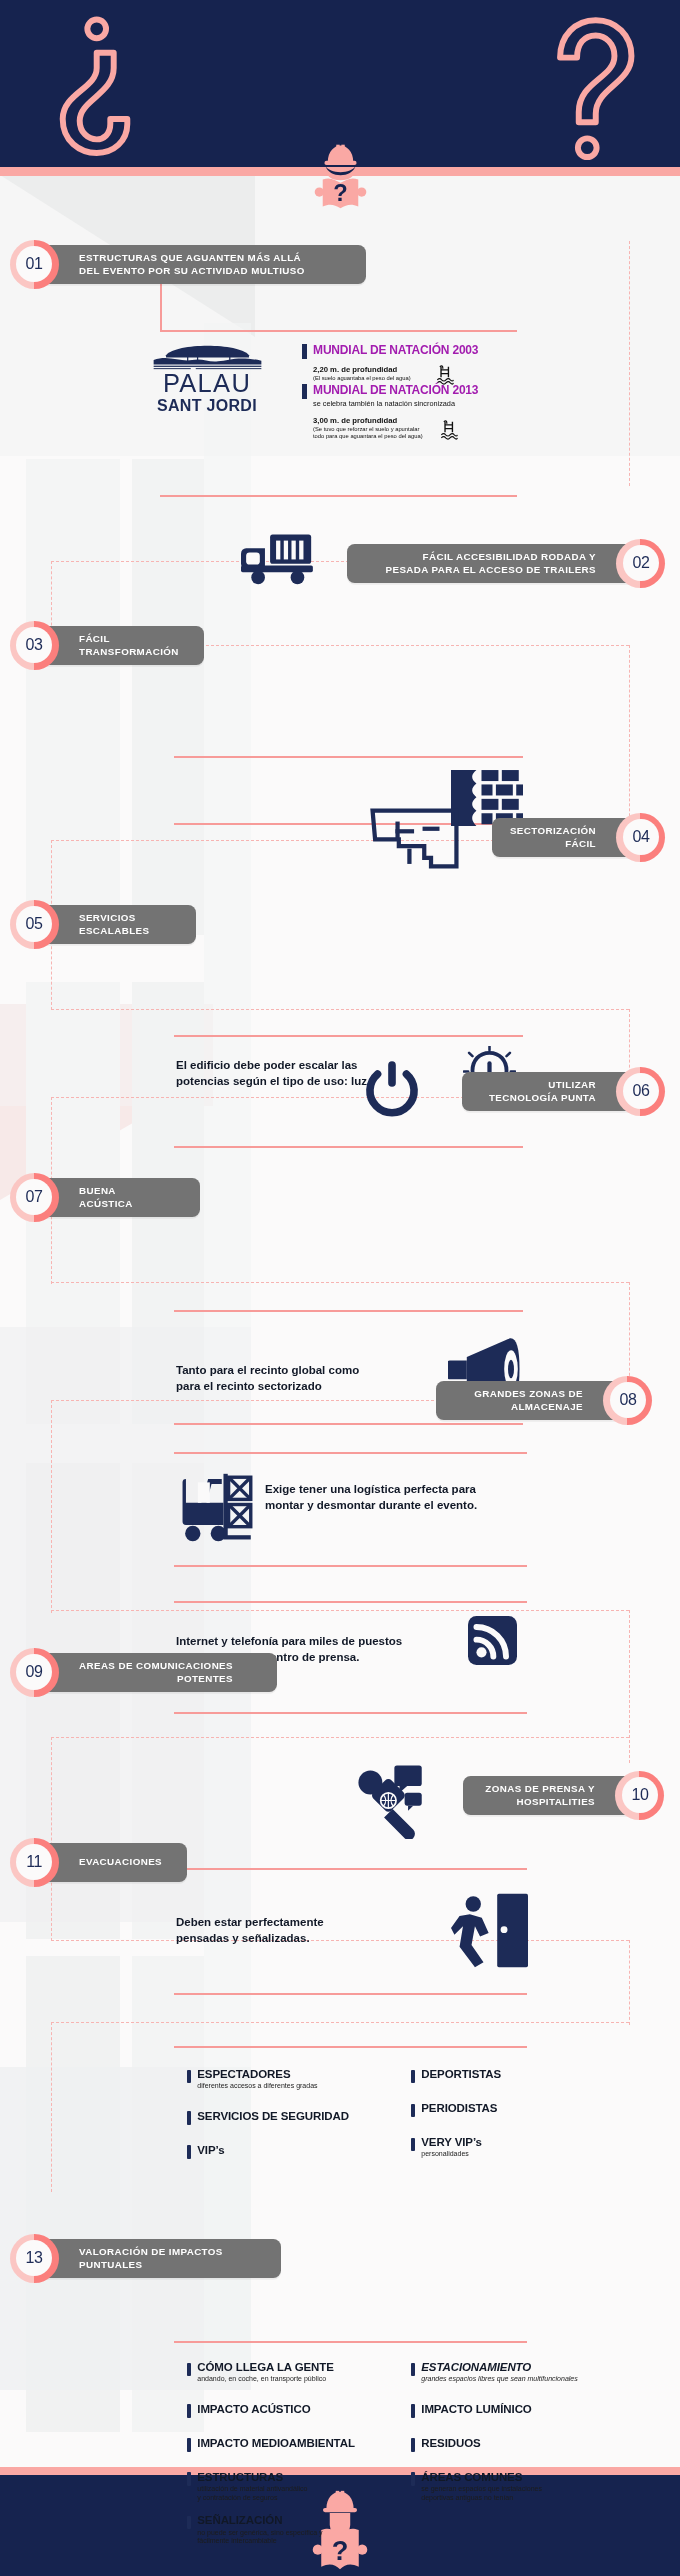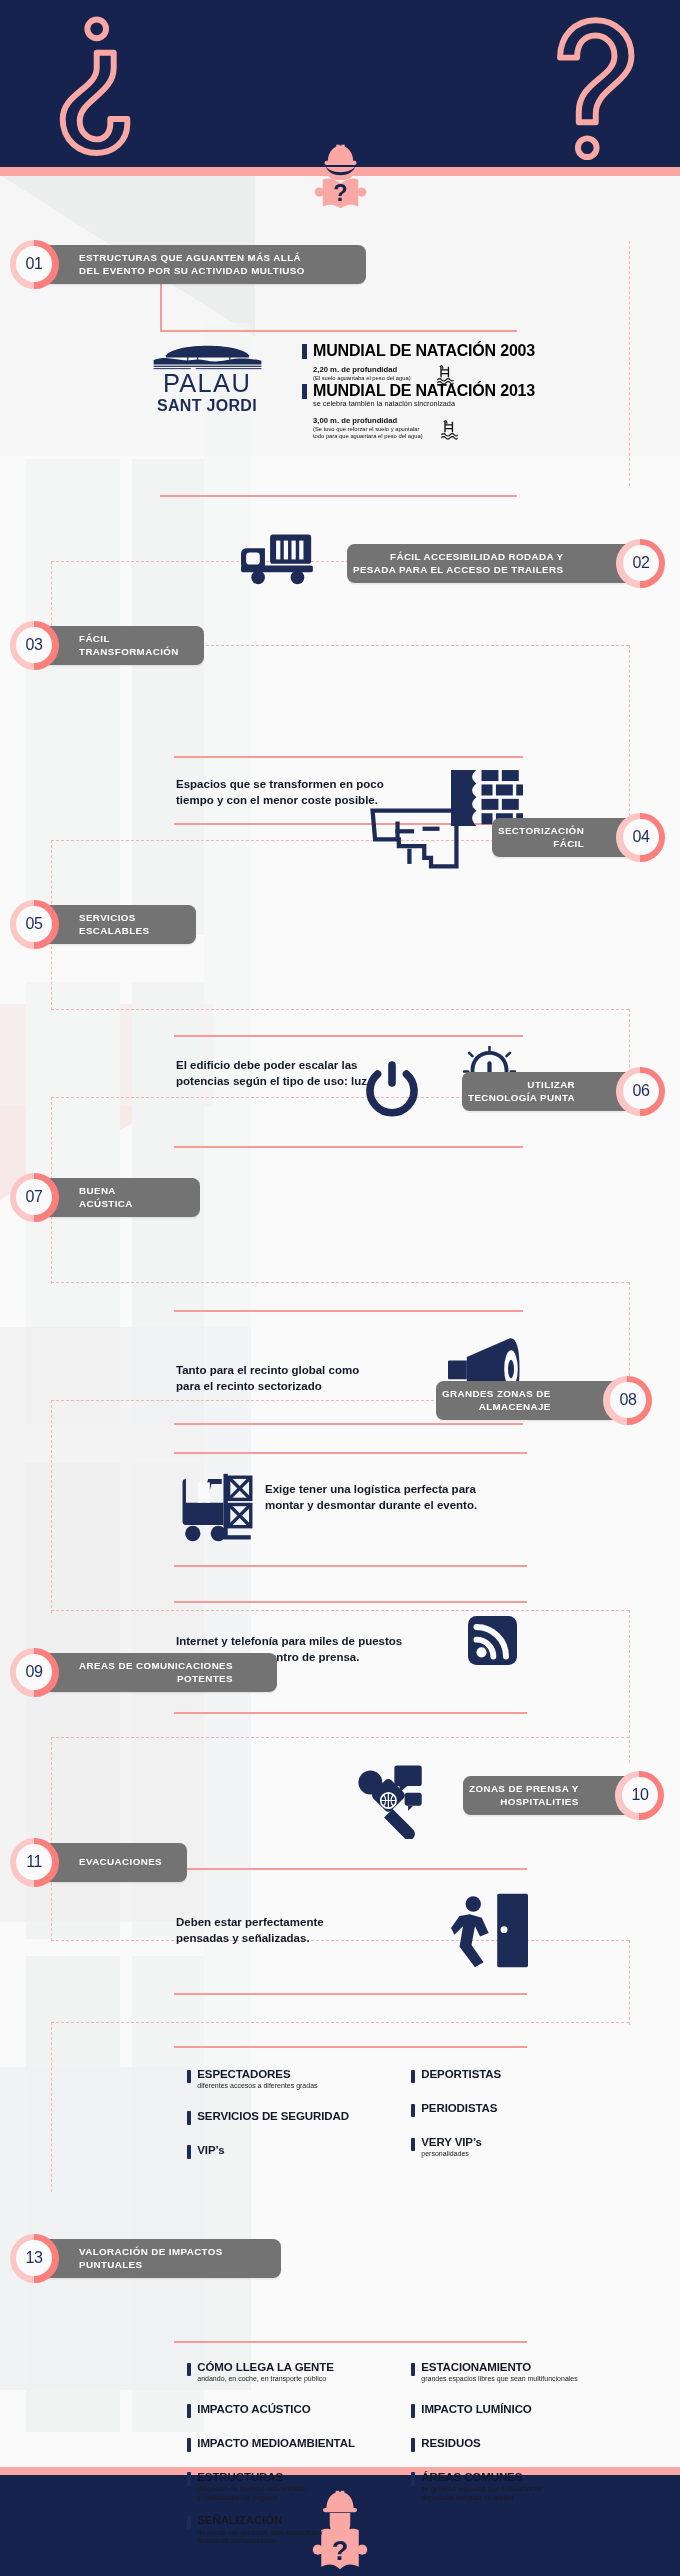--- a/index.html
+++ b/index.html
@@ -61,21 +61,21 @@
     position:absolute;
     height:39px;
     background:#737373;
     border-radius:7.7px;
     display:flex;
     align-items:center;
     z-index:12;
     box-shadow: 0 1.7px 0 rgba(0,0,0,0.06);
   }
   .pill.left  { padding-left:49px; padding-right:18.7px; }
-  .pill.right { padding-right:49px; padding-left:6px; }
+  .pill.right { padding-right:49px; padding-left:20px; justify-content:flex-end; }
   .pill-text {
     color:#ffffff;
     font-size:9.8px;
     font-weight:700;
     letter-spacing:0.4px;
     line-height:12.3px;
     white-space:pre-line;
     font-family:"Liberation Sans", sans-serif;
   }
   .pill.right .pill-text { text-align:right; }
@@ -135,21 +135,21 @@
     letter-spacing:-0.1px;
   }
   .bl-sub {
     color:#1c1c1c; font-size:7px; font-weight:400; line-height:8.5px;
     margin-top:0.9px;
   }
 
   
   .nat-title { display:flex; align-items:flex-start; }
   .nat-bar { width:5.1px; height:14.5px; background:#1d2b57; margin-right:6px; flex:none; }
-  .nat-h { color:#000000; font-size:16px; font-weight:700; line-height:13.6px; letter-spacing:-0.2px;}
+  .nat-h { color:#a21caf; font-size:12px; font-weight:700; line-height:13.6px; letter-spacing:-0.2px;}
   .nat-sub { color:#111; font-size:7.3px; font-weight:400; line-height:9.4px; margin-left:11px; }
   .nat-d { color:#111; font-size:7.7px; font-weight:700; line-height:9.4px; }
   .nat-dd { color:#111; font-size:5.8px; font-weight:400; line-height:7.2px; }
 
   .palau-name {
     color:#1d2b57; font-family:"Liberation Sans", sans-serif;
     text-align:center;
   }
   .palau-1 { font-size:25.5px; font-weight:400; letter-spacing:1.3px; line-height:27px;}
   .palau-2 { font-size:16px; font-weight:700; letter-spacing:0.3px; line-height:18px;}
@@ -332,22 +332,20 @@
   </svg>
 
   <div class="pill left" style="left:30px;top:626px;width:174px;">
     <div class="badge l">
       <div class="badge-inner">03</div>
     </div>
     <div class="pill-text">FÁCIL
 TRANSFORMACIÓN</div>
   </div>
   <div class="rule" style="position:absolute;left:174px;top:756px;width:349px;z-index:9;"></div>
-  <div class="content body-text" style="left:176px;top:776px;width:247px;white-space:pre-line;">Espacios que se transformen en poco
-tiempo y con el menor coste posible.</div>
   <svg class="icon" style="left:451px;top:770px;width:72px;height:56px;" viewBox="0 0 85 66">
     <path d="M0 0 h30 q-10 8 0 16 q-10 8 0 16 q-10 8 0 16 q-10 8 0 18 H0 Z" fill="#1d2b57"></path>
     <rect x="36" y="0" width="20" height="13" fill="#1d2b57"></rect>
     <rect x="60" y="0" width="20" height="13" fill="#1d2b57"></rect>
     <rect x="36" y="17" width="13" height="13" fill="#1d2b57"></rect>
     <rect x="53" y="17" width="20" height="13" fill="#1d2b57"></rect>
     <rect x="77" y="17" width="8" height="13" fill="#1d2b57"></rect>
     <rect x="36" y="34" width="20" height="13" fill="#1d2b57"></rect>
     <rect x="60" y="34" width="20" height="13" fill="#1d2b57"></rect>
     <rect x="36" y="51" width="13" height="13" fill="#1d2b57"></rect>
@@ -586,21 +584,21 @@
       <div class="bl-bar"></div>
       <div>
         <div class="bl-main">SEÑALIZACIÓN</div>
         <div class="bl-sub" style="white-space:pre-line;">no puede ser genérica, sino específica y
 fácilmente intercambiable</div>
       </div>
     </div>
   </div>
 
   <div class="bl" style="left:411px;top:2361px;width:230px;z-index:10;">
-    <div class="bl-row" style="margin-bottom:18.7px;">
+    <div class="bl-row" style="margin-bottom:18.7px;font-style:italic;">
       <div class="bl-bar"></div>
       <div>
         <div class="bl-main">ESTACIONAMIENTO</div>
         <div class="bl-sub">grandes espacios libres que sean multifuncionales</div>
       </div>
     </div>
     <div class="bl-row" style="margin-bottom:18.7px;">
       <div class="bl-bar"></div>
       <div>
           <div class="bl-main">IMPACTO LUMÍNICO</div>

